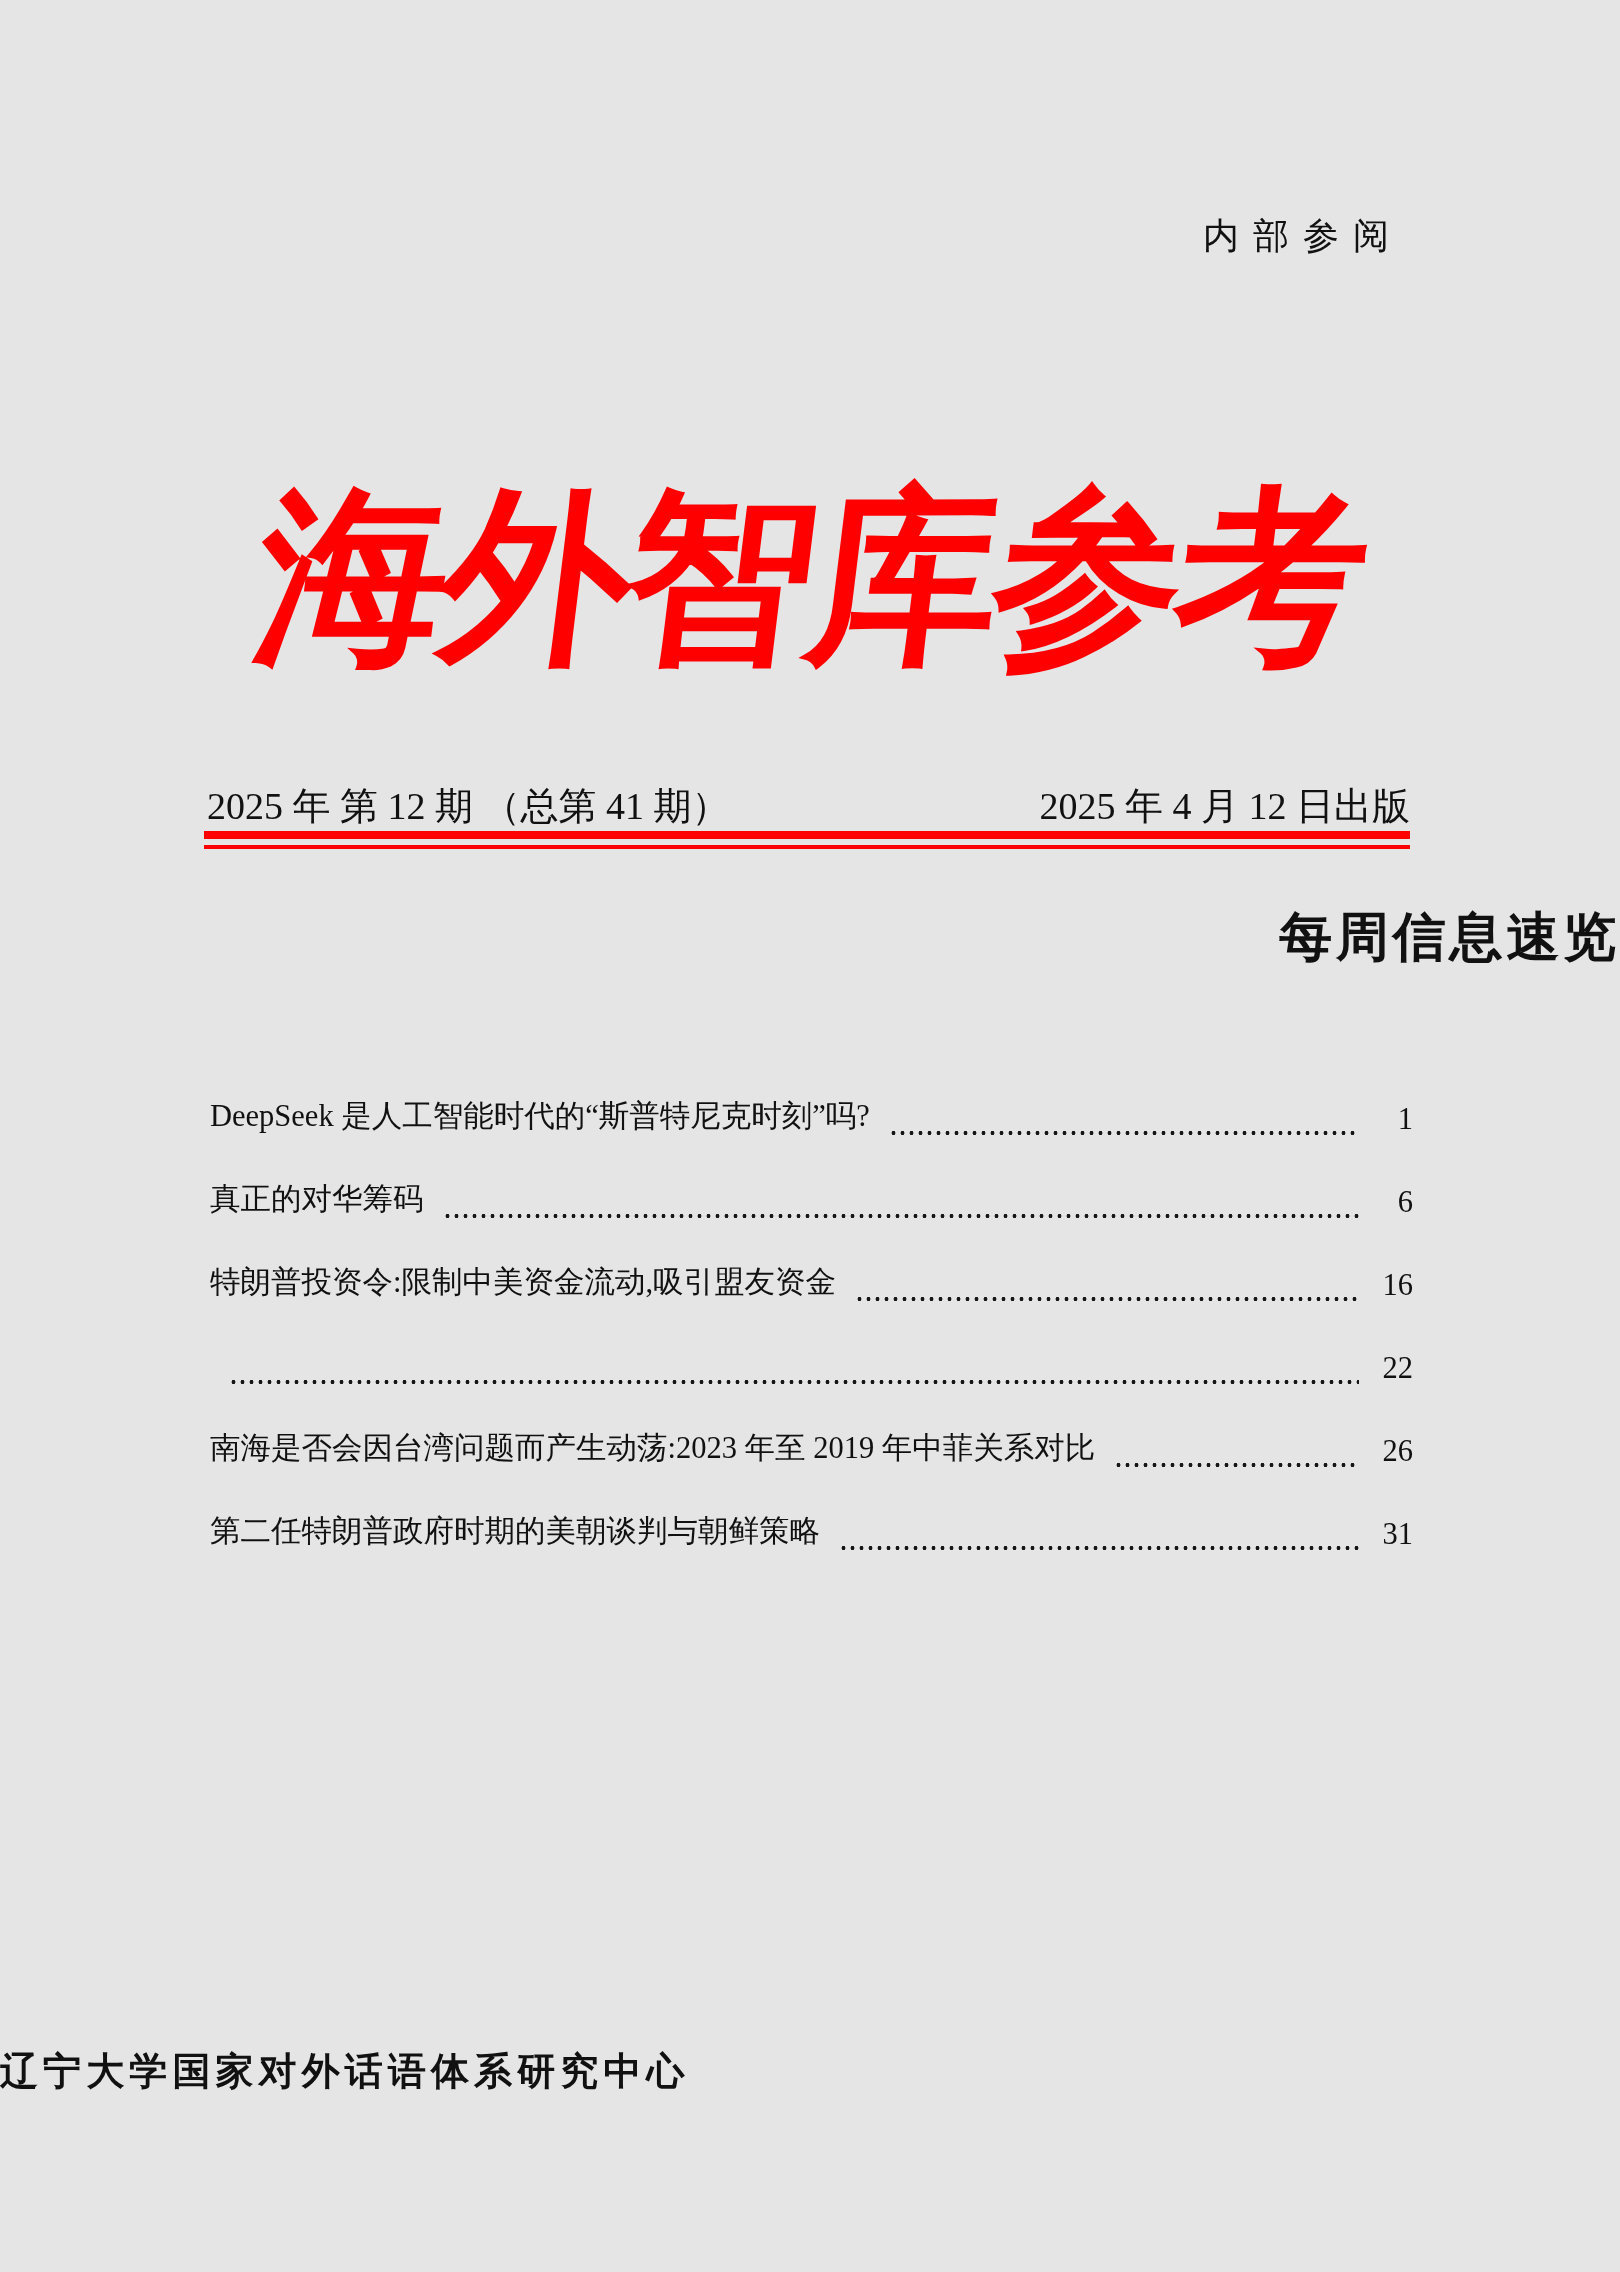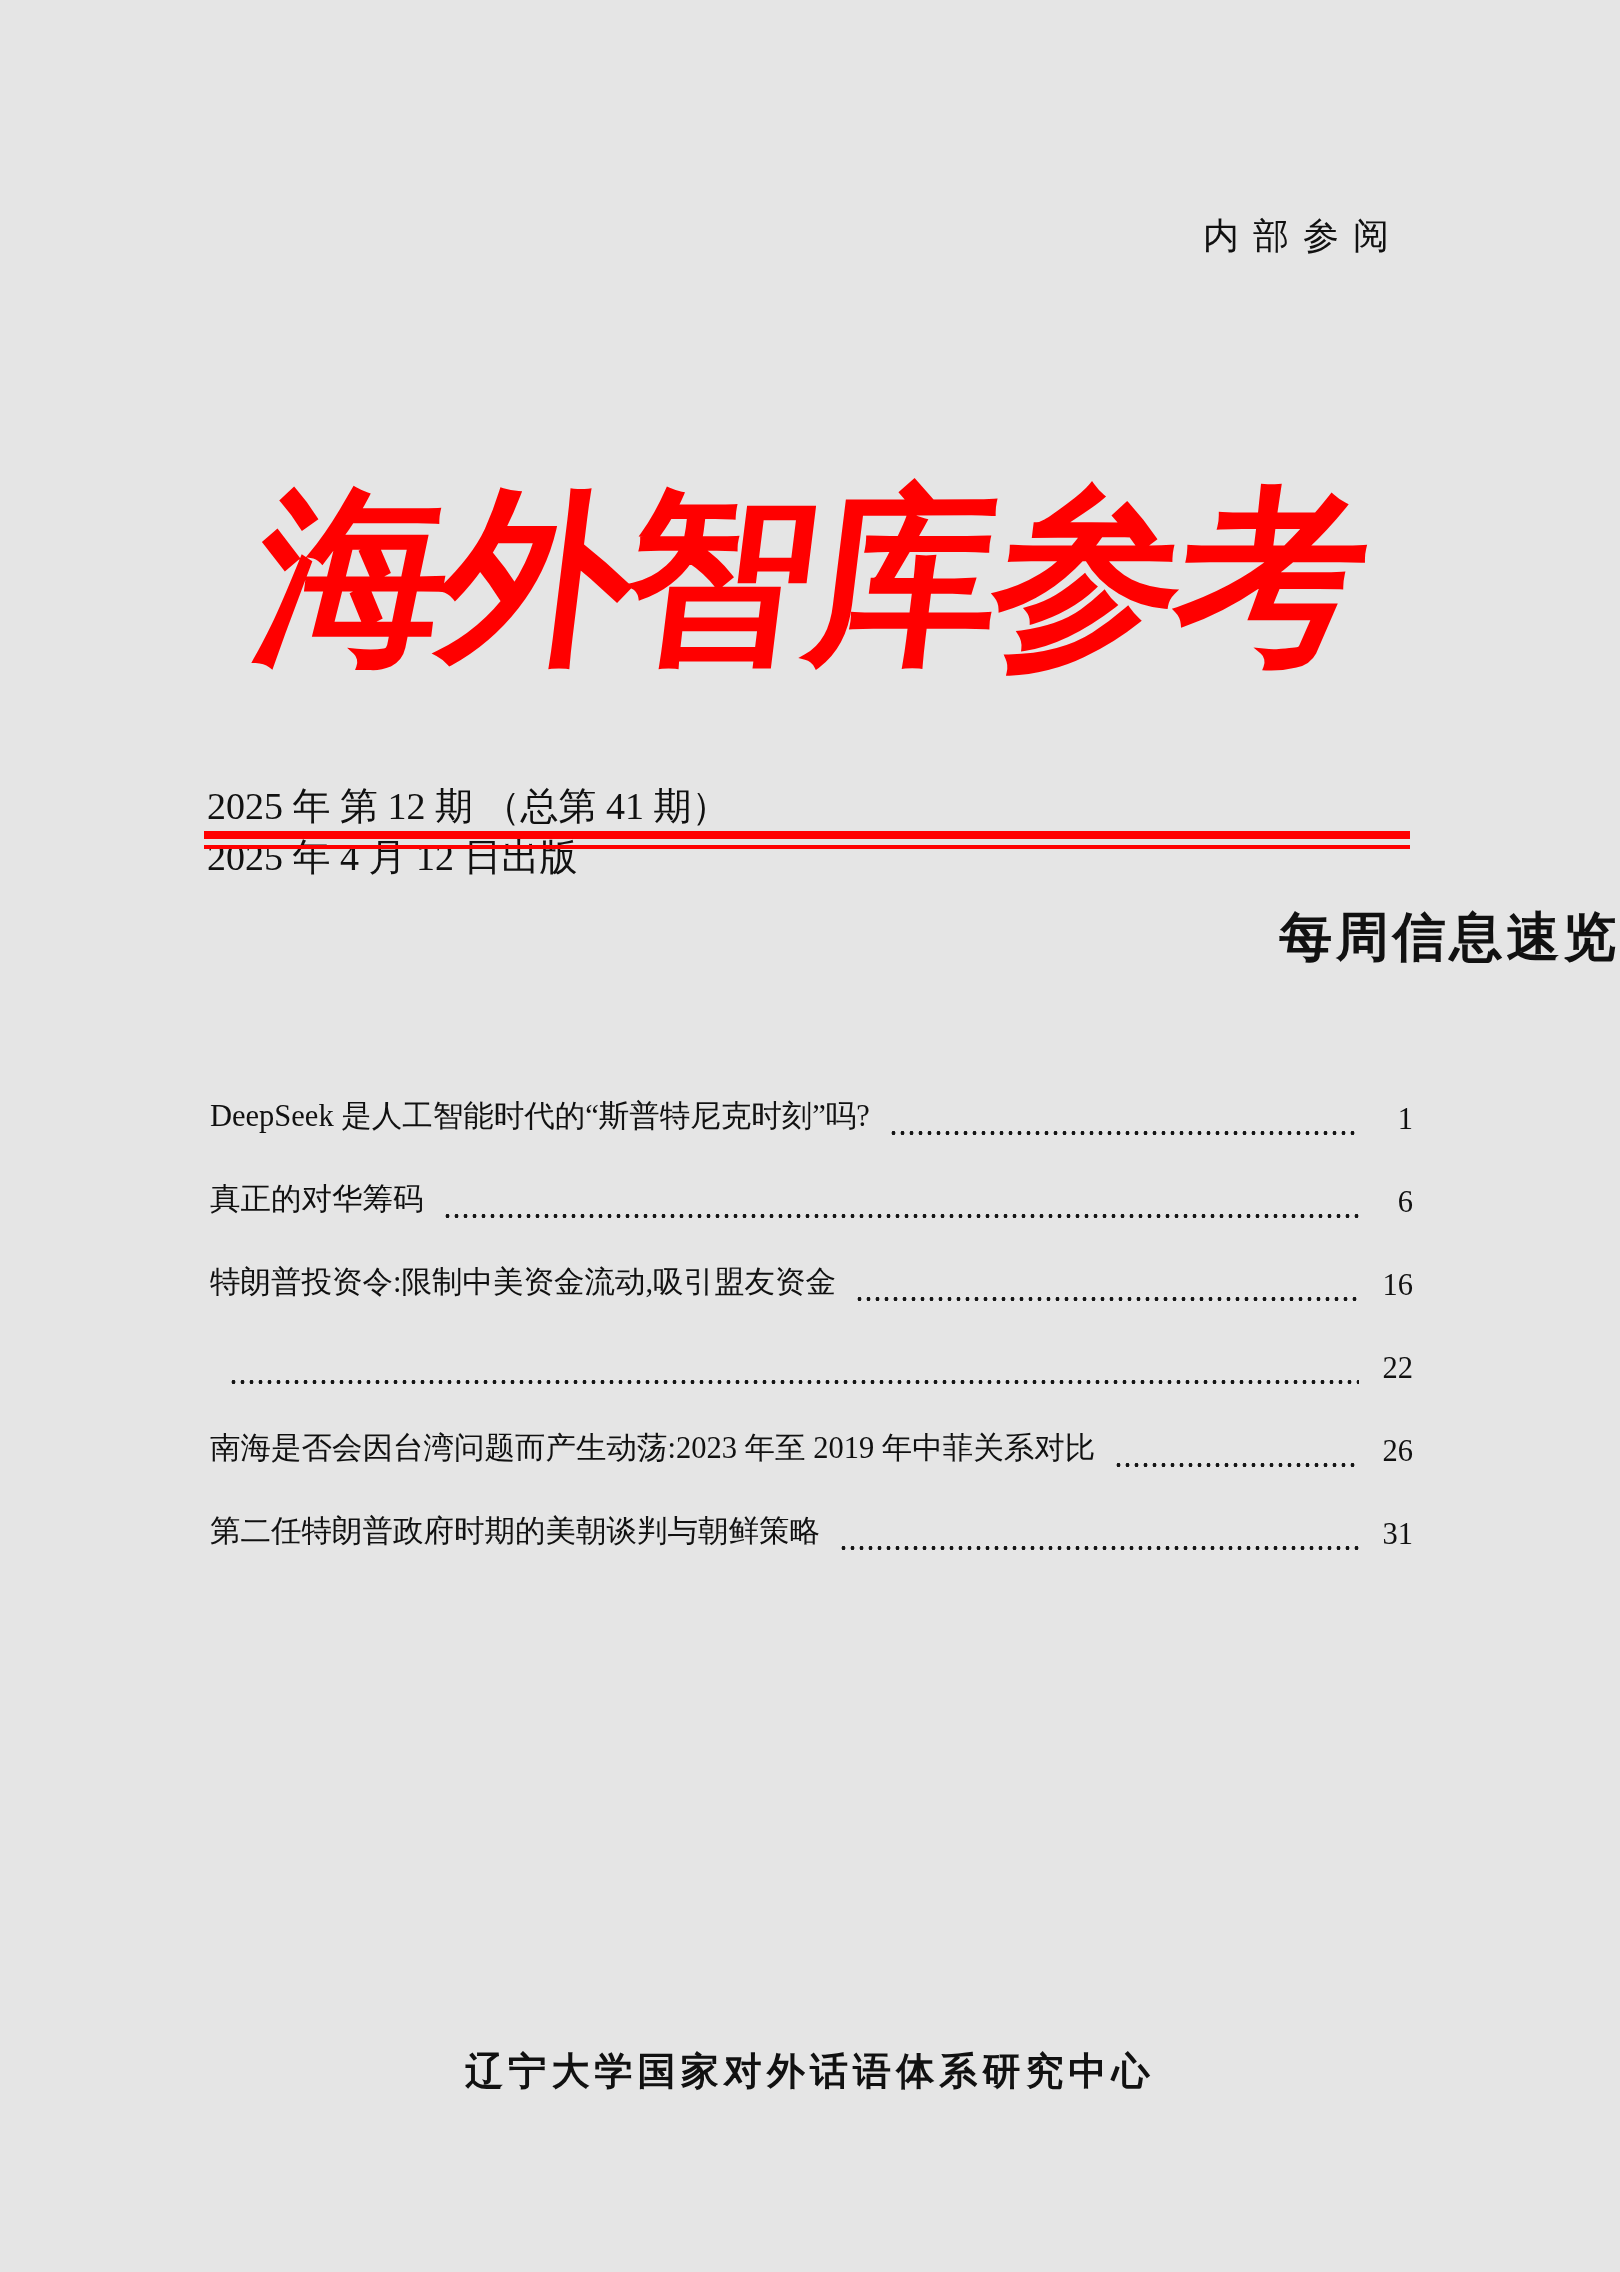--- a/index.html
+++ b/index.html
@@ -40,21 +40,20 @@
 
   
   .issue-row {
     position: absolute;
     top: 781px; left: 207px; right: 210px;
     display: flex;
     justify-content: space-between;
     align-items: baseline;
     font-size: 38px;
     white-space: nowrap;
-    flex-direction: column;
   }
 
   
   .rule-thick {
     position: absolute;
     top: 831px; left: 204px; right: 210px;
     height: 8.3px; background: var(--accent);
   }
   .rule-thin {
     position: absolute;
@@ -101,21 +100,20 @@
     flex: 0 0 auto;
     min-width: 44px;
     text-align: right;
     font-size: 30.5px;
   }
 
   
   .publisher {
     position: absolute;
     top: 2046px; left: 0; right: 0;
-    text-align: center;
     font-family: "Liberation Sans", "DejaVu Sans", sans-serif;
     font-weight: bold;
     font-size: 38px;
     letter-spacing: 5.1px;
   }
 </style>
 </head>
 <body>
 
 <div class="page">

